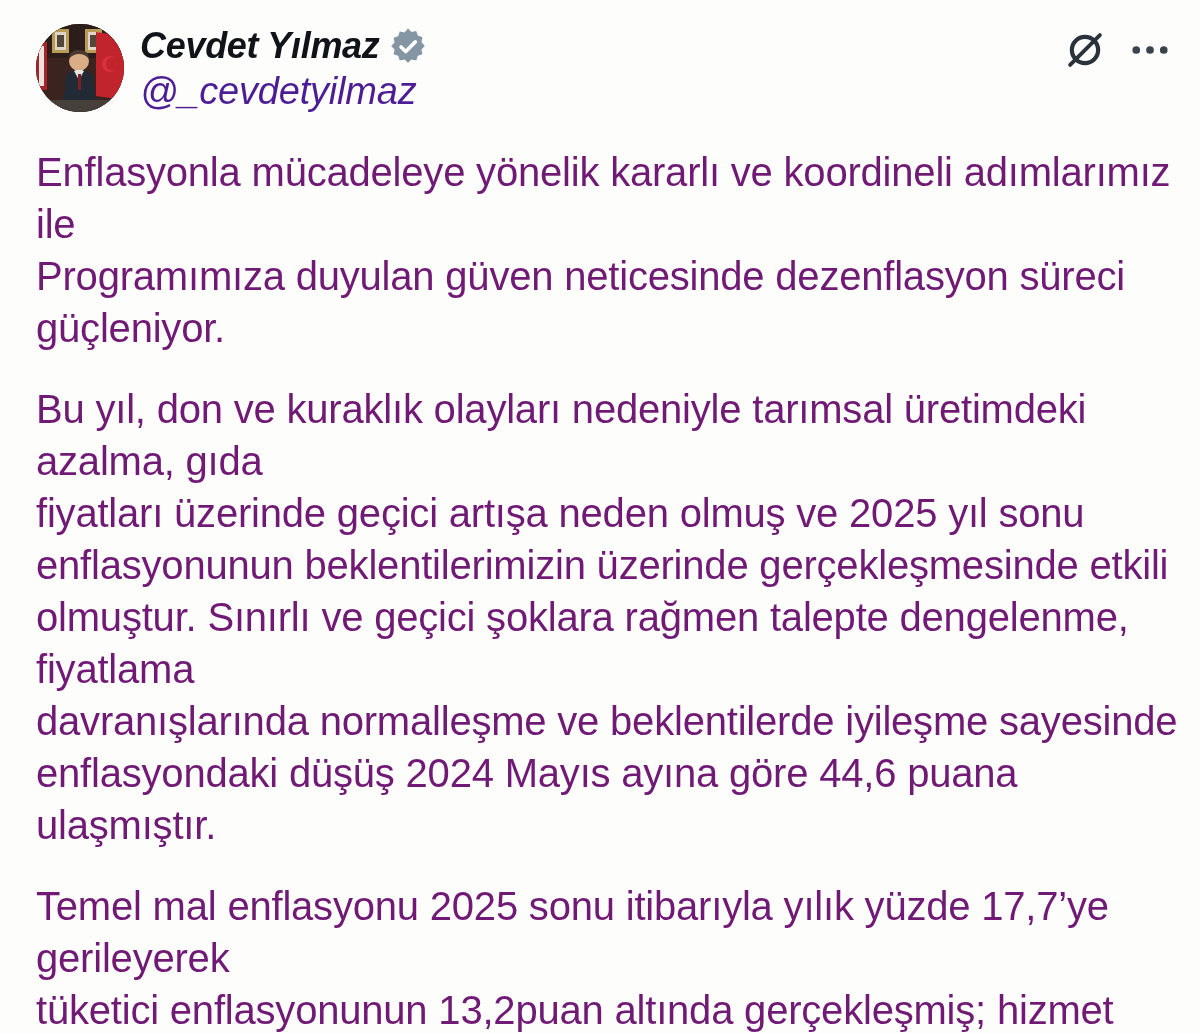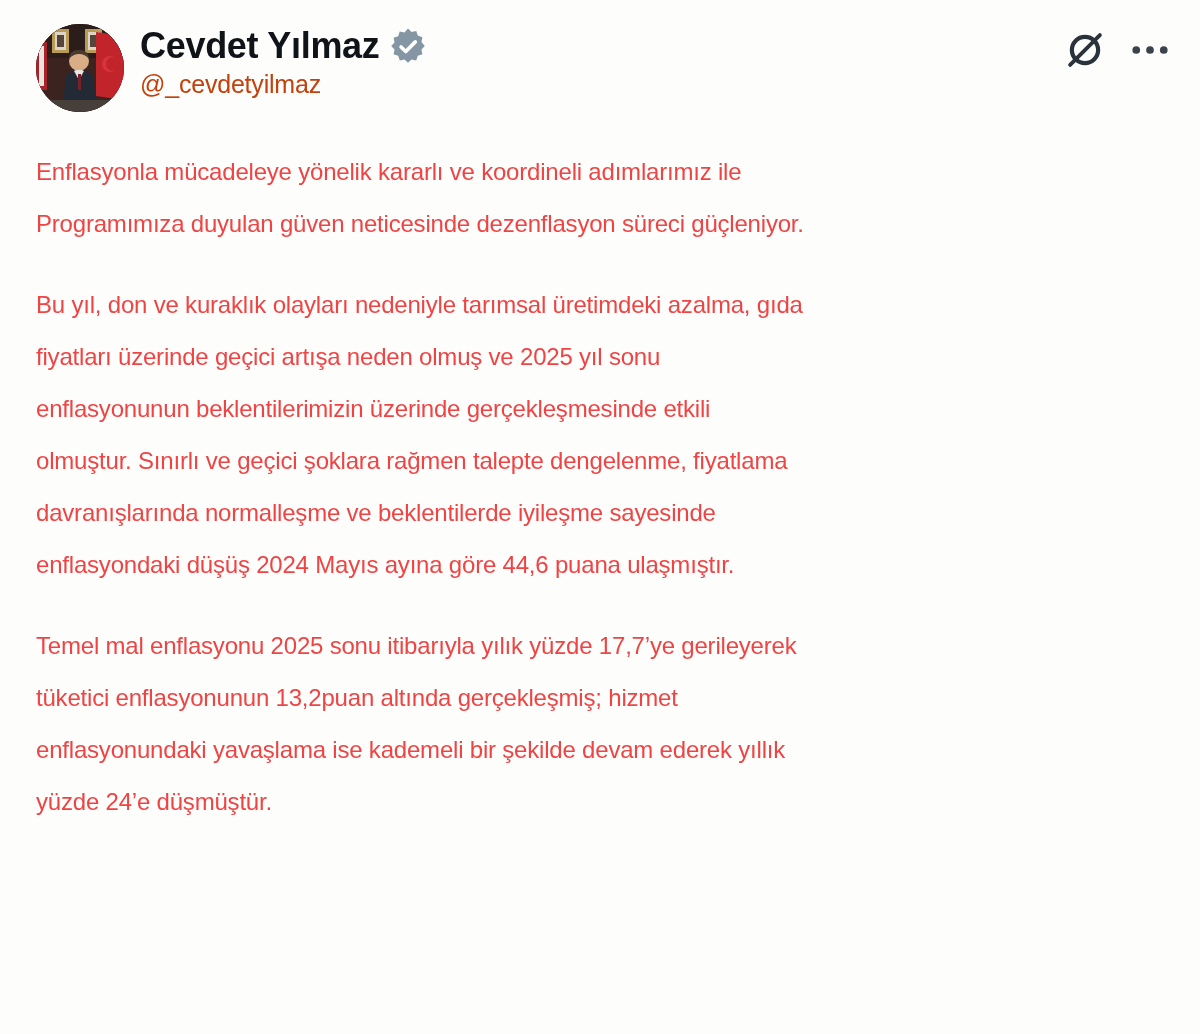--- a/index.html
+++ b/index.html
@@ -4,44 +4,44 @@
 <style>
   html,body{margin:0;padding:0;}
   body{
     width:1200px;height:1034px;
     background:#fdfdfc;
     font-family:"Liberation Sans", sans-serif;
     color:#101419;
     overflow:hidden;
   }
   .page{position:relative;width:1200px;height:1034px;background:#fdfdfc;}
-  .header{position:absolute;left:0;top:0;width:1200px;height:120px;}
+  .header{position:absolute;left:0;top:0;width:1200px;height:120px;font-style:italic;}
   .avatar{
     position:absolute;left:36px;top:24px;width:88px;height:88px;
     border-radius:50%;overflow:hidden;background:#3b2420;
   }
   .avatar svg{display:block;width:88px;height:88px;}
   .author{position:absolute;left:140px;top:24px;}
   .name-row{display:flex;align-items:center;gap:9px;height:44px;}
   .author-name{
     font-size:36px;font-weight:bold;color:#101419;letter-spacing:-0.3px;
     white-space:nowrap;
   }
   .badge{width:38px;height:38px;display:inline-block;}
   .badge svg{display:block;width:38px;height:38px;}
-  .author-handle{font-size:25px;color:#c2410c;margin-top:2px;letter-spacing:-0.2px;}
+  .author-handle{font-size:38px;color:#4c1d95;margin-top:2px;letter-spacing:-0.2px;}
   .actions{position:absolute;right:28px;top:28px;display:flex;align-items:center;gap:22px;}
   .icon-btn{display:inline-block;cursor:pointer;}
   .grok-icon svg{display:block;width:42px;height:42px;}
   .more-icon svg{display:block;width:44px;height:44px;}
   .body-text{position:absolute;left:36px;top:146px;width:1142px;}
   .body-text p{
     margin:0 0 29px 0;
-    font-size:24px;line-height:52px;letter-spacing:-0.2px;
-    color:#ef4444;
+    font-size:40px;line-height:52px;letter-spacing:-0.2px;
+    color:#701a75;
     white-space:pre-line;
   }
 </style>
 </head>
 <body>
 
 <div class="page">
 
   <div class="header">
 

